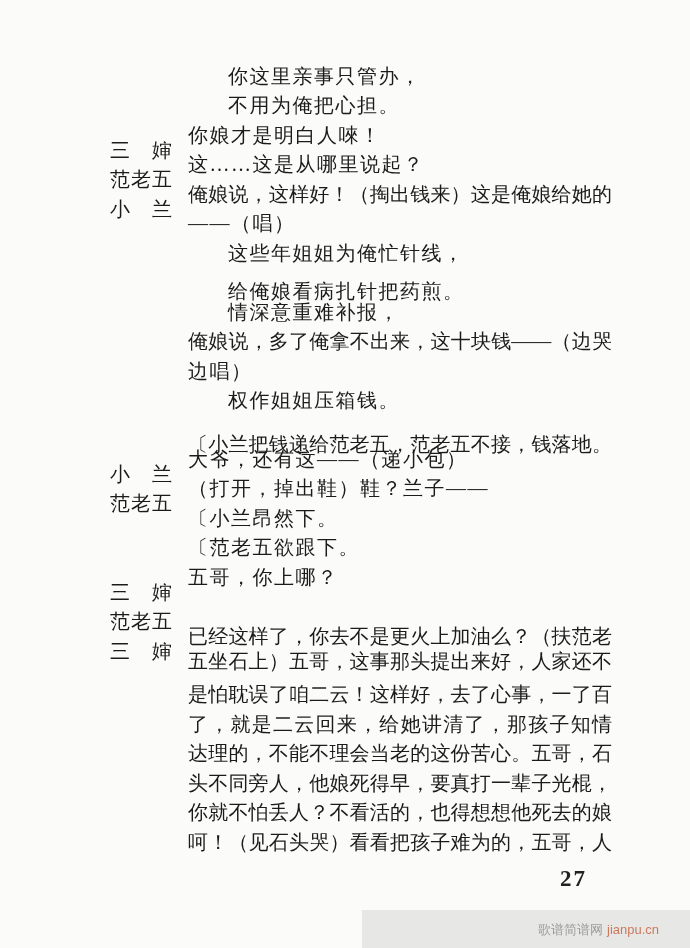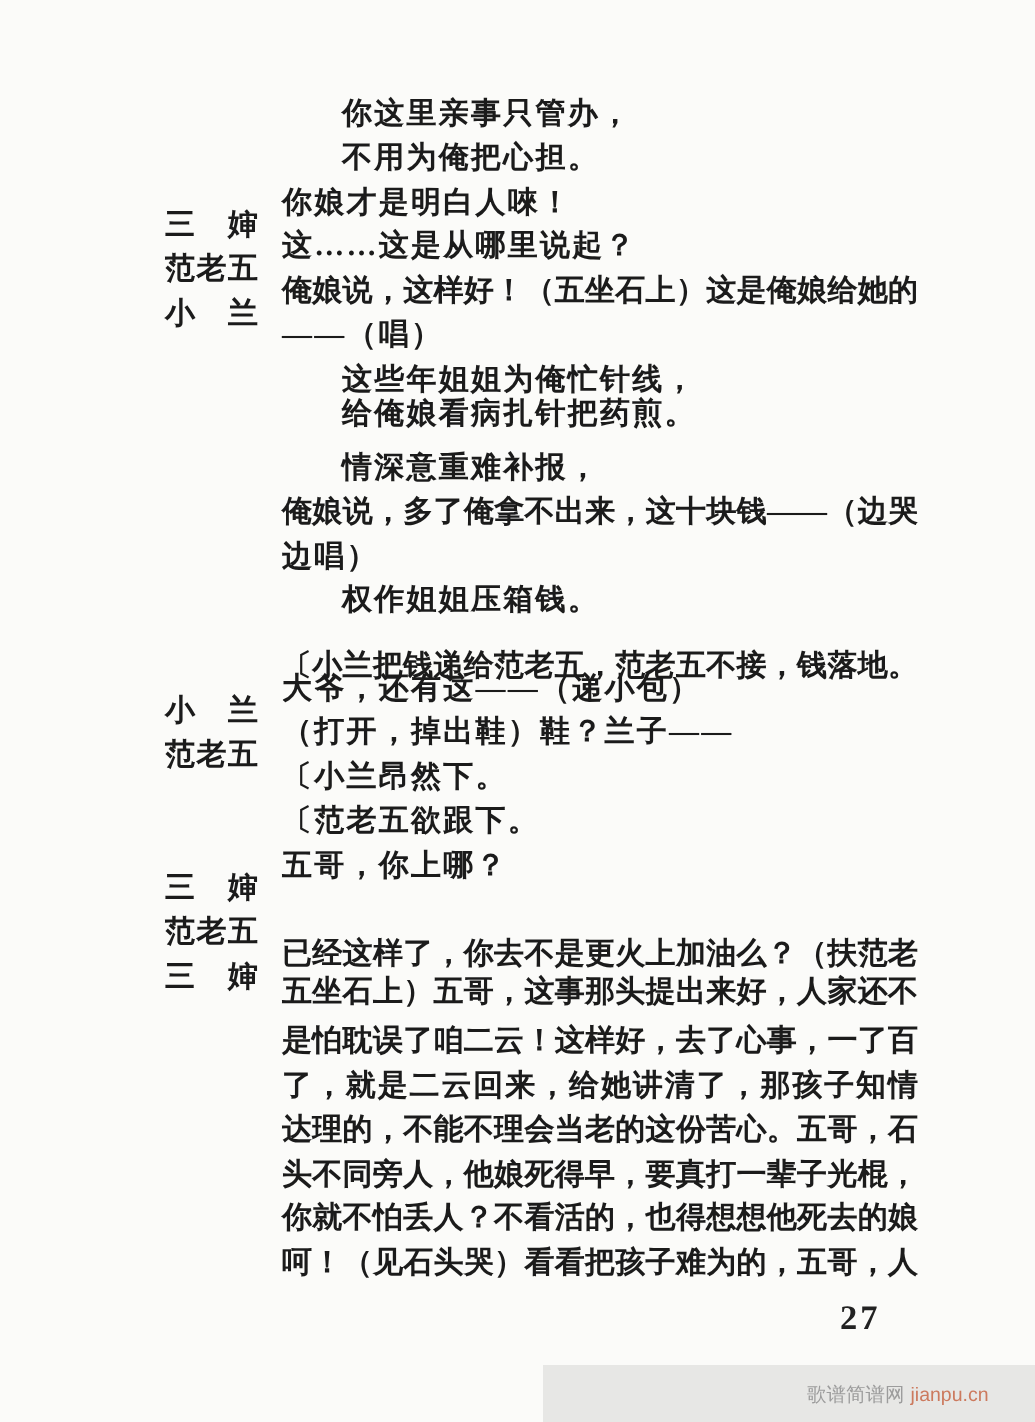--- a/index.html
+++ b/index.html
@@ -21,21 +21,21 @@
     background:var(--paper);
   }
   .band{
     position:absolute;left:362px;top:910px;width:328px;height:38px;
     background:var(--band);
   }
   .line{
     position:absolute;left:0;width:690px;height:28px;
     color:var(--ink);
     font-size:20px;
-    font-weight:bold;
+    font-weight:normal;
     line-height:28px;
   }
   .speaker{
     position:absolute;left:110px;top:0;
     white-space:pre;letter-spacing:1px;margin-top:15px;
   }
   .text{
     position:absolute;top:0;
     white-space:nowrap;letter-spacing:1.5px;
   }
@@ -82,34 +82,34 @@
     <span class="text indent-dialog">你娘才是明白人唻！</span>
   </div>
 
   <div class="line" style="top: 150.35px;">
     <span class="speaker">范老五</span>
     <span class="text indent-dialog">这……这是从哪里说起？</span>
   </div>
 
   <div class="line" style="top: 179.8px;">
     <span class="speaker">小　兰</span>
-    <span class="text indent-dialog fill">俺娘说，这样好！（五坐石上）这是俺娘给她的</span>
+    <span class="text indent-dialog fill">俺娘说，这样好！（掏出钱来）这是俺娘给她的</span>
   </div>
 
   <div class="line" style="top: 209.25px;">
 
     <span class="text indent-dialog">——（唱）</span>
   </div>
 
   <div class="line" style="top: 238.7px;">
 
     <span class="text indent-verse">这些年姐姐为俺忙针线，</span>
   </div>
 
-  <div class="line" style="top: 262px;">
+  <div class="line" style="top: 277px;">
 
     <span class="text indent-verse">给俺娘看病扎针把药煎。</span>
   </div>
 
   <div class="line" style="top: 297.6px;">
 
     <span class="text indent-verse">情深意重难补报，</span>
   </div>
 
   <div class="line" style="top: 327.05px;">

